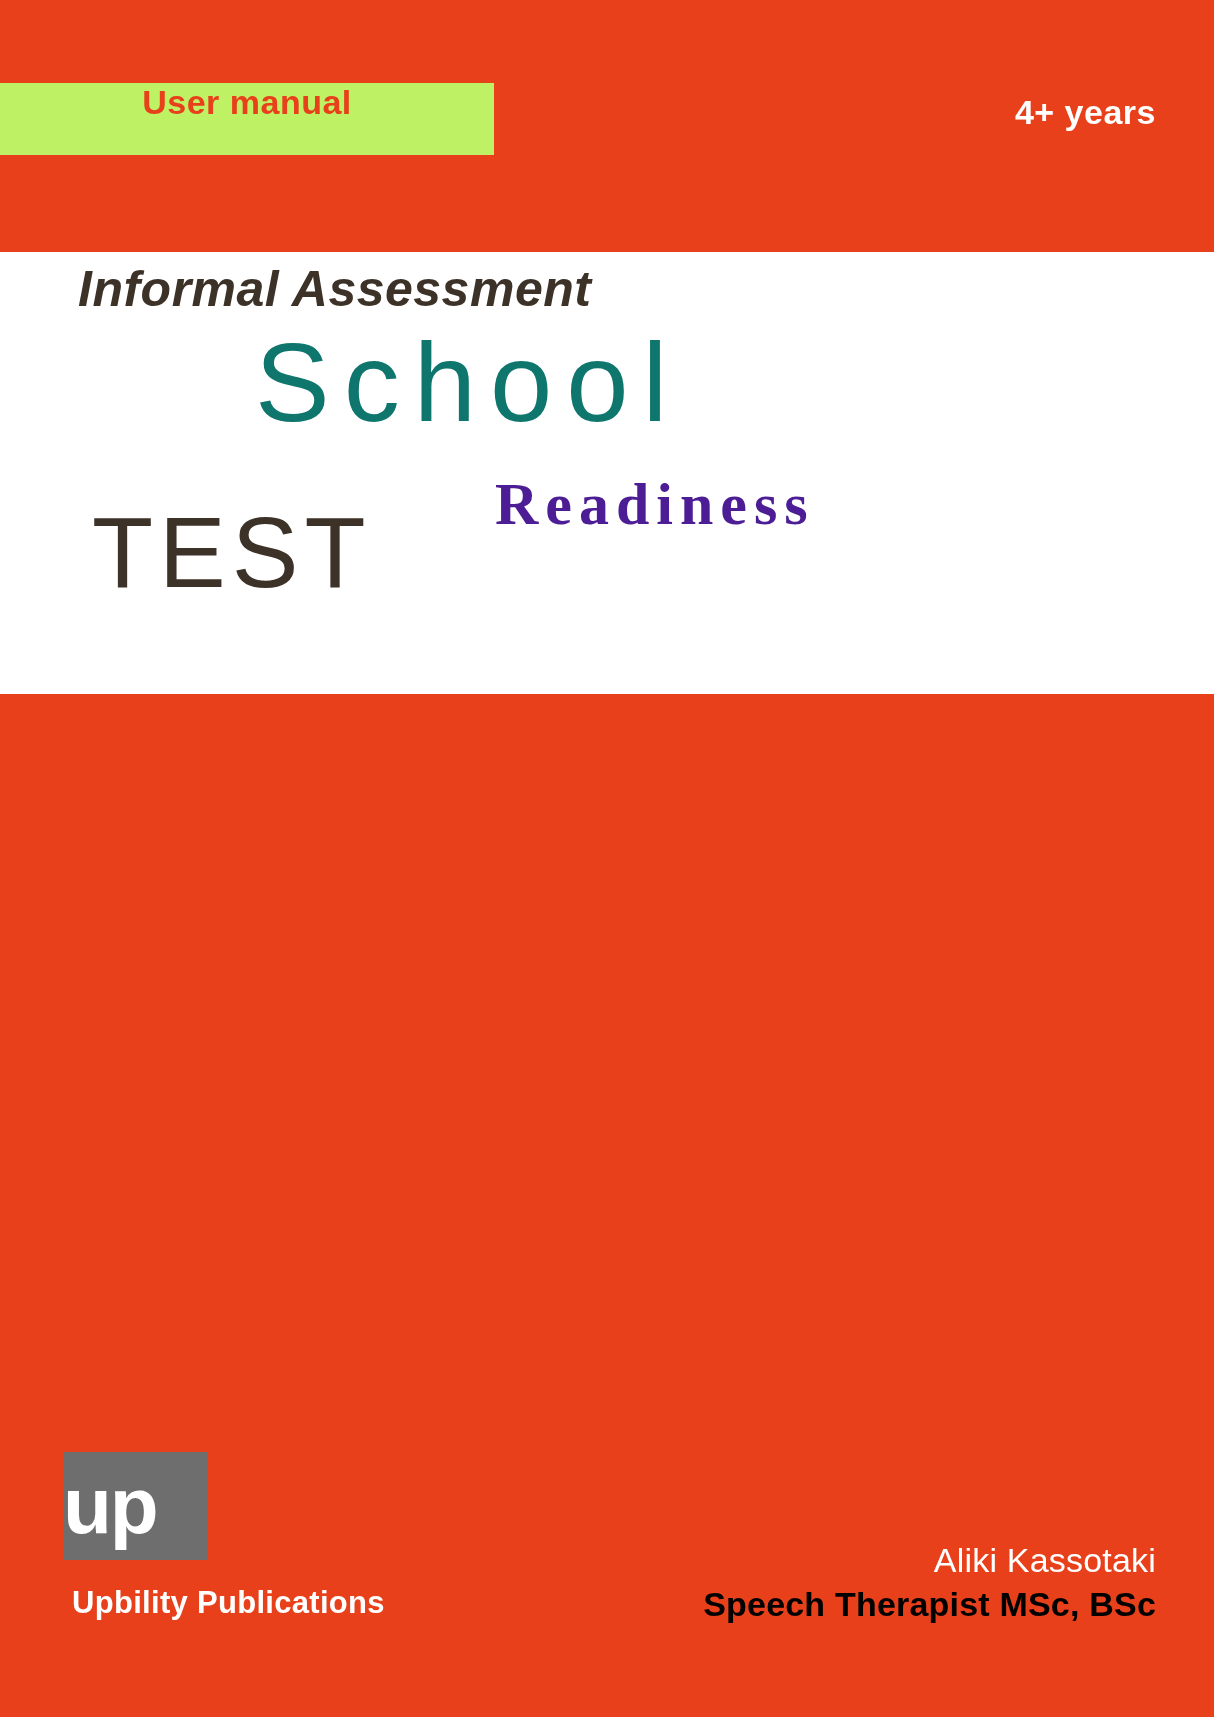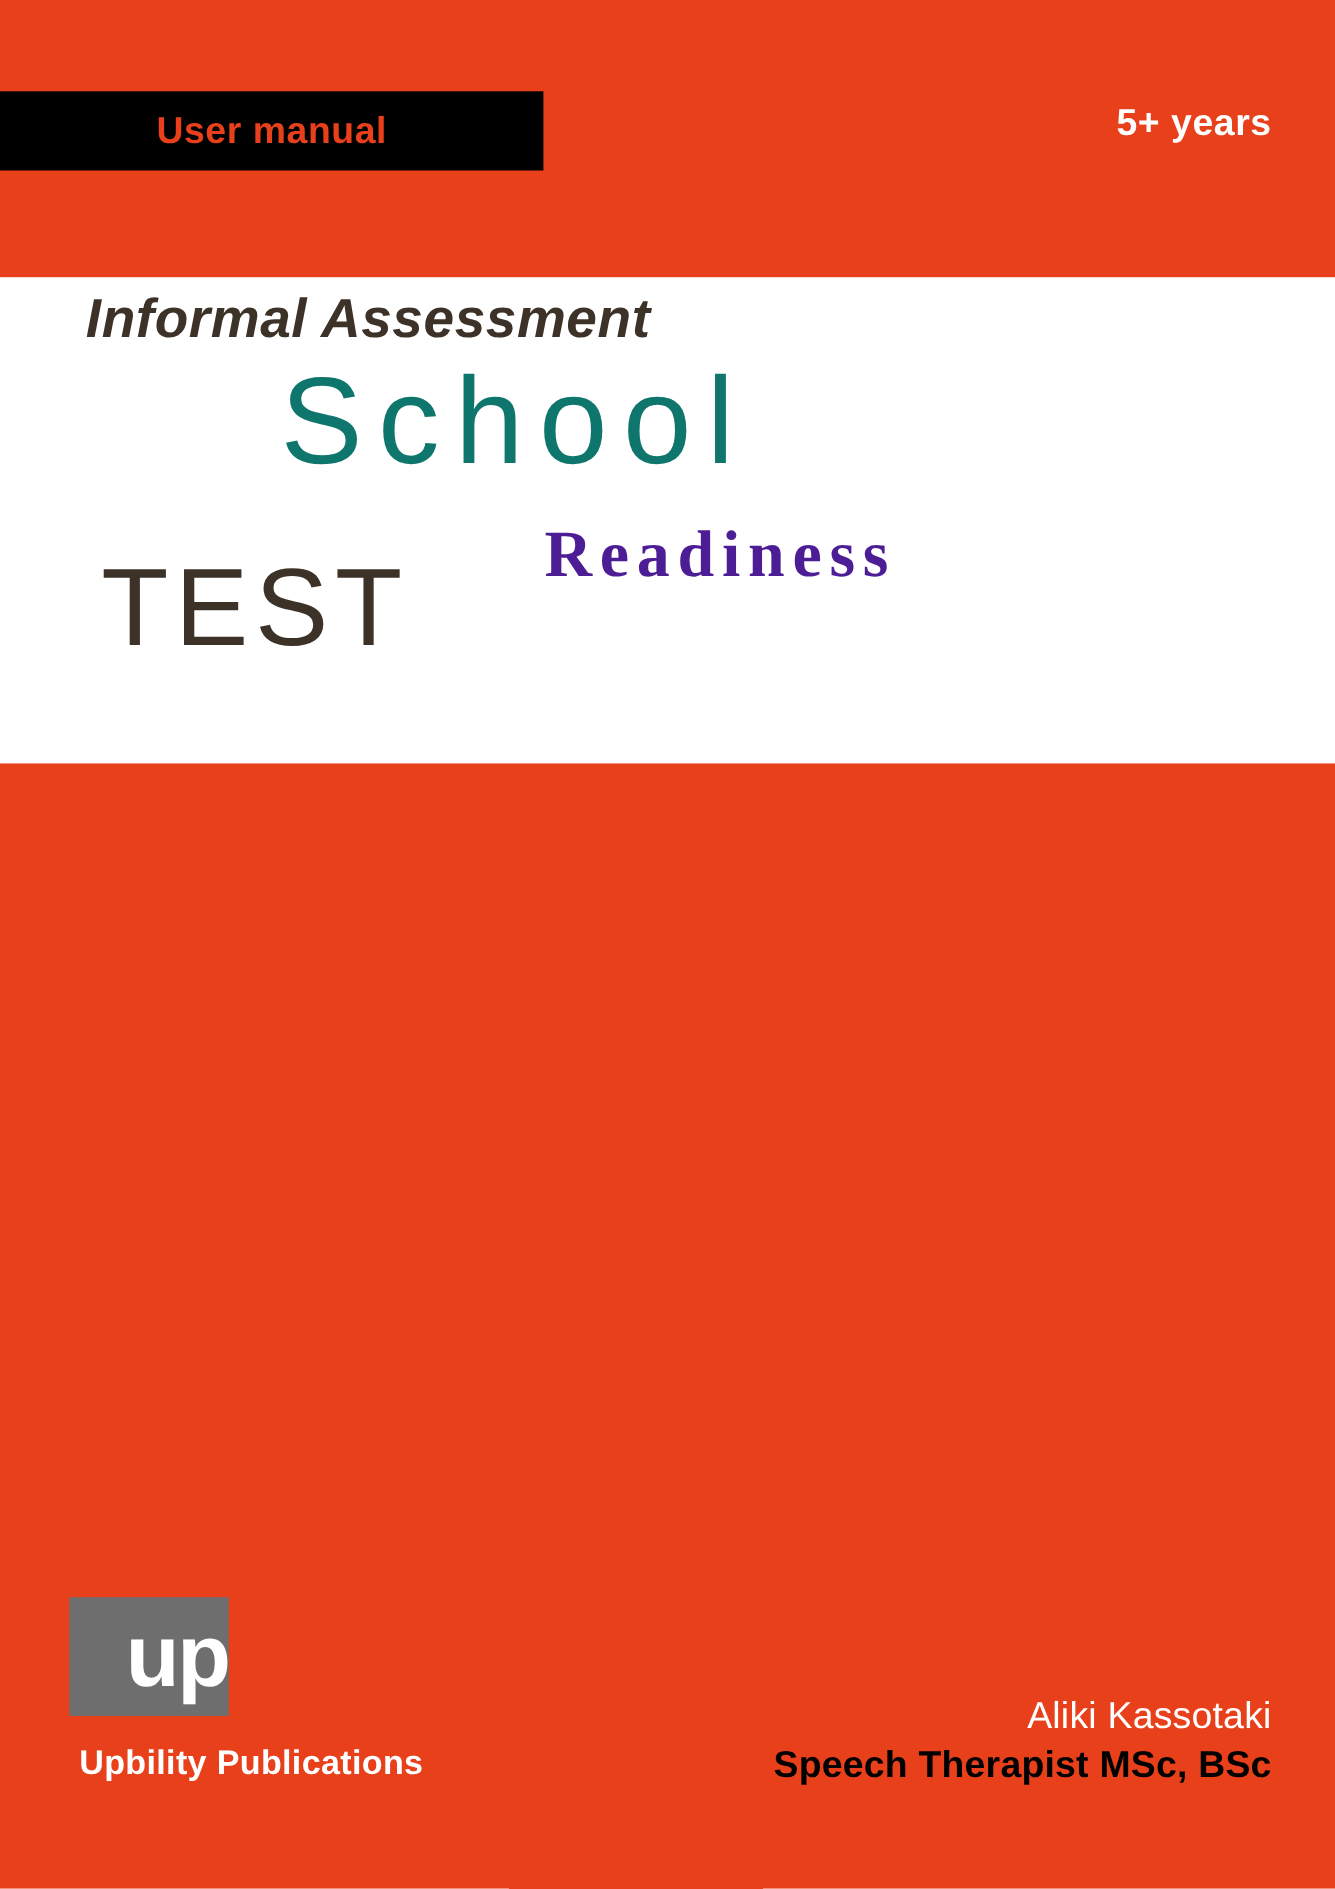--- a/index.html
+++ b/index.html
@@ -25,23 +25,22 @@
     width: 1214px;
     height: 252px;
     background: #e8401a;
   }
   .manual-tag {
     position: absolute;
     left: 0;
     top: 83px;
     width: 494px;
     height: 72px;
-    background: #000000;
+    background: #bef264;
     display: flex;
-    align-items: center;
     justify-content: center;
   }
   .manual-tag span {
     color: #e8401a;
     font-size: 34px;
     font-weight: bold;
     letter-spacing: 0.5px;
   }
   .age-tag {
     position: absolute;
@@ -120,21 +119,21 @@
   
   .logo-box {
     position: absolute;
     left: 63px;
     top: 1452px;
     width: 145px;
     height: 108px;
     background: #6e6e6e;
     display: flex;
     align-items: center;
-    justify-content: flex-end;
+    justify-content: flex-start;
   }
   .logo-box span {
     color: #ffffff;
     font-size: 80px;
     font-weight: bold;
     line-height: 1;
     letter-spacing: -2px;
   }
   .publisher {
     position: absolute;
@@ -168,21 +167,21 @@
 </style>
 </head>
 <body>
 
 <div class="cover">
 
   <div class="top-band">
     <div class="manual-tag">
       <span>User manual</span>
     </div>
-    <div class="age-tag">5+ years</div>
+    <div class="age-tag">4+ years</div>
   </div>
 
   <div class="title-block">
     <div class="kicker">Informal Assessment</div>
     <div class="main-word">School</div>
     <div class="sub-word">Readiness</div>
     <div class="test-word">TEST</div>
   </div>
 
 

